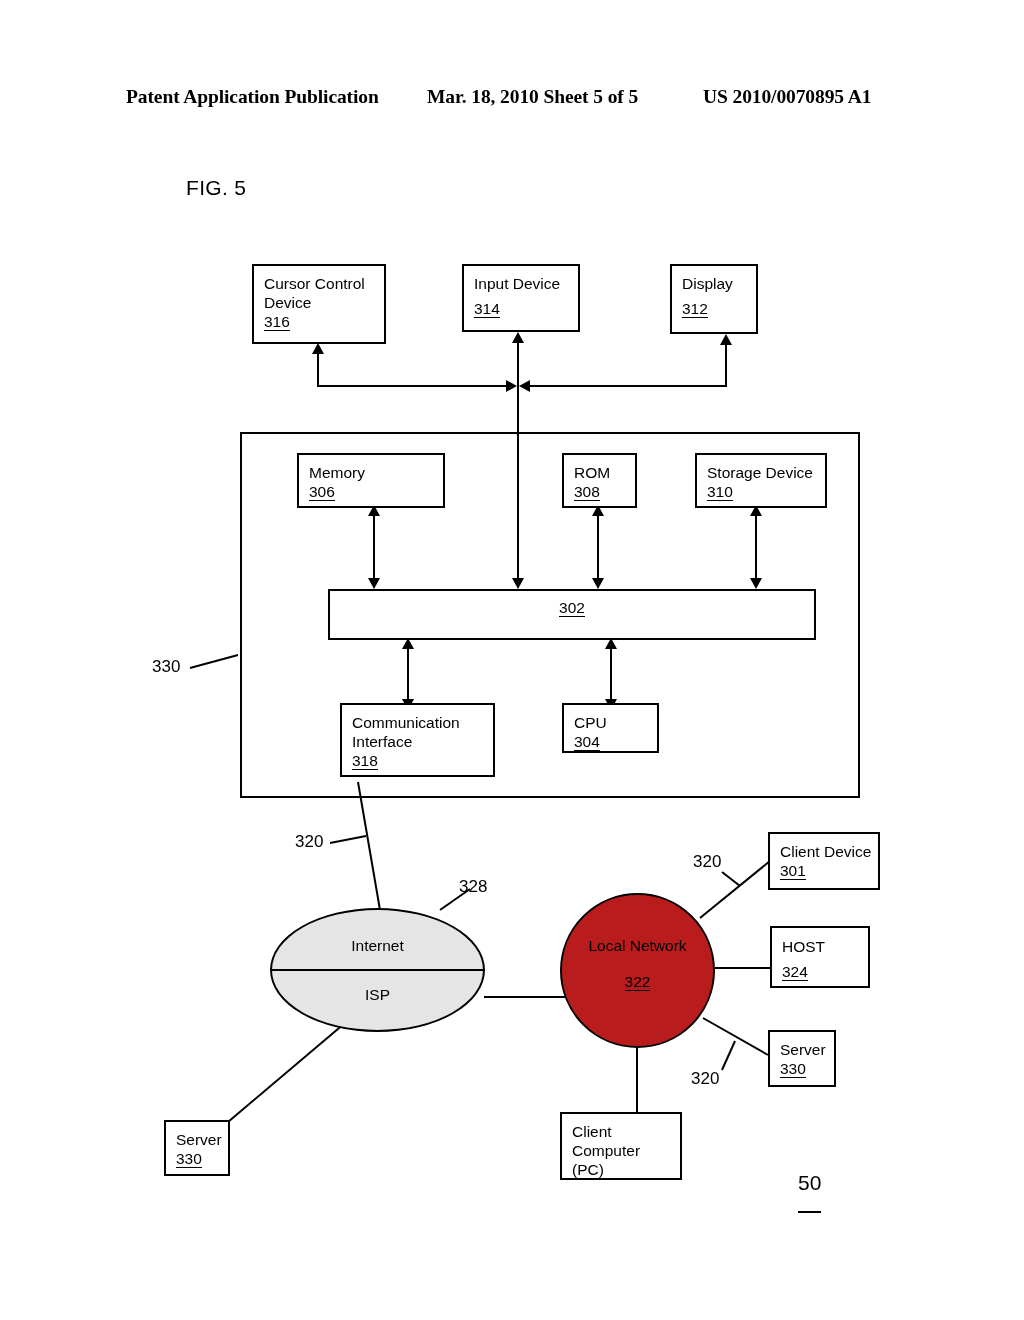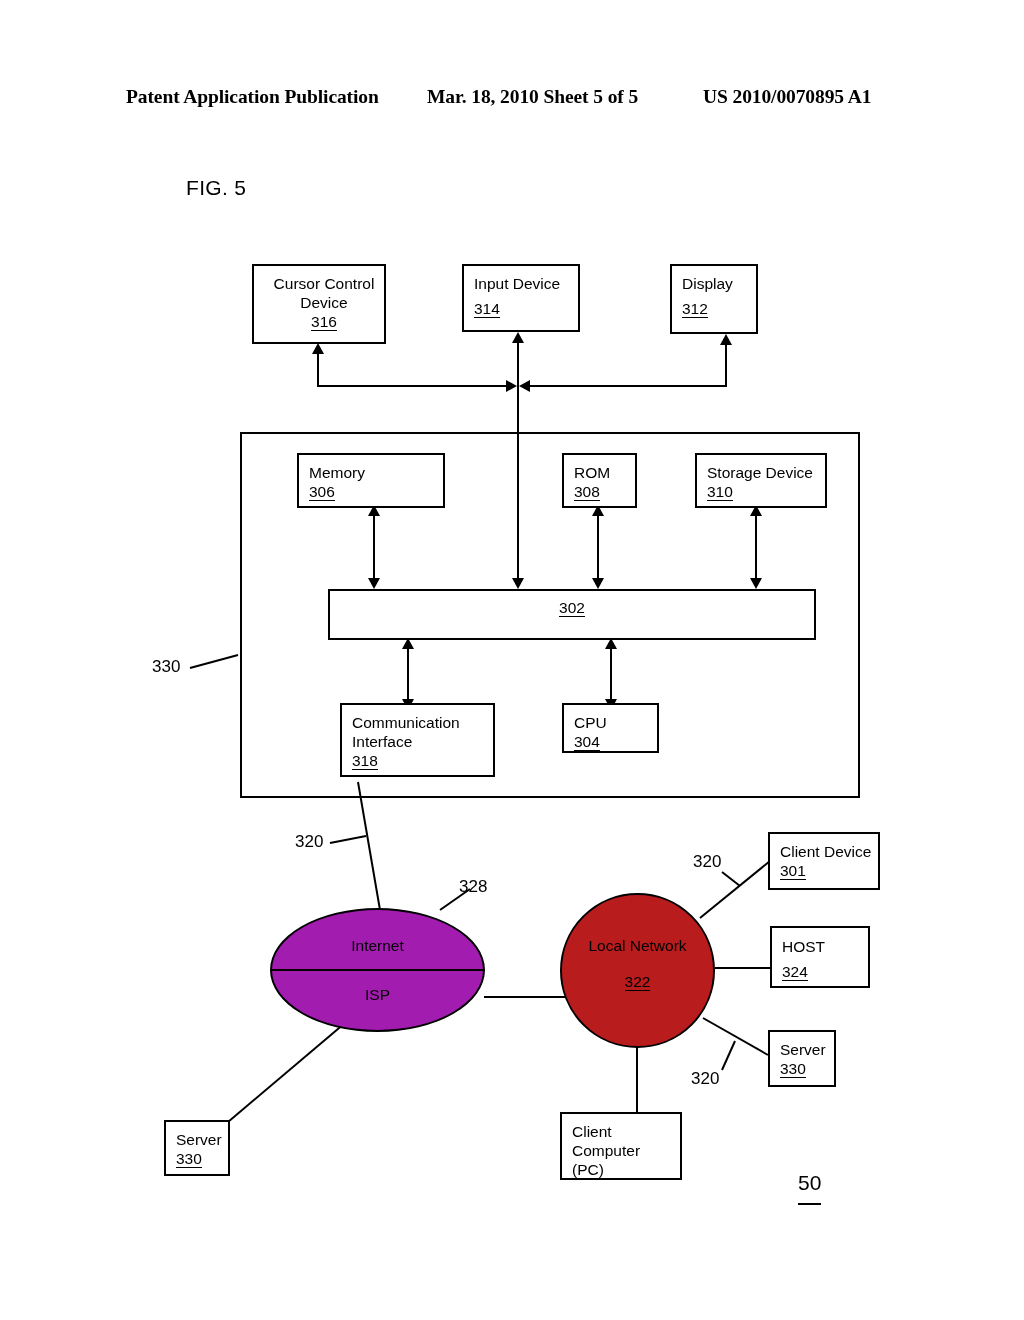--- a/index.html
+++ b/index.html
@@ -39,21 +39,21 @@
     top: 176px;
     font-size: 21px;
     letter-spacing: 0.3px;
   }
   #fig-number {
     position: absolute;
     left: 798px;
     top: 1172px;
     font-size: 21px;
     border-bottom: 2px solid #000;
-    padding-bottom: 9px;
+    padding-bottom: 17px;
     line-height: 1.05;
   }
 
   
   .dbox {
     position: absolute;
     border: 2px solid #000;
     background: #fff;
     box-sizing: border-box;
     font-size: 15.5px;
@@ -118,21 +118,21 @@
     border-top: 6px solid transparent;
     border-bottom: 6px solid transparent;
     border-left: 11px solid #000;
   }
 
   
   .ellipse-node {
     position: absolute;
     border: 2px solid #000;
     border-radius: 50%;
-    background: #a21caf;
+    background: #e5e5e5;
     box-sizing: border-box;
     z-index: 5;
   }
   .ellipse-node .divider {
     position: absolute;
     left: 0; right: 0;
     height: 2px;
     background: #000;
   }
   .ellipse-node .lbl {
@@ -173,21 +173,21 @@
 
 <div id="page-header">
   <span class="h-pub">Patent Application Publication</span>
   <span class="h-date">Mar. 18, 2010  Sheet 5 of 5</span>
   <span class="h-num">US 2010/0070895 A1</span>
 </div>
 
 <div id="fig-label">FIG. 5</div>
 <div id="fig-number">50</div>
 
-<div class="dbox" style="left:252px; top:264px; width:134px; height:80px;text-align:center;">
+<div class="dbox" style="left:252px; top:264px; width:134px; height:80px;">
   <div>Cursor Control</div>
   <div>Device</div>
   <div class="ref">316</div>
 </div>
 
 <div class="dbox" style="left:462px; top:264px; width:118px; height:68px;">
   <div>Input Device</div>
   <div class="ref" style="margin-top:7px;">314</div>
 </div>
 

